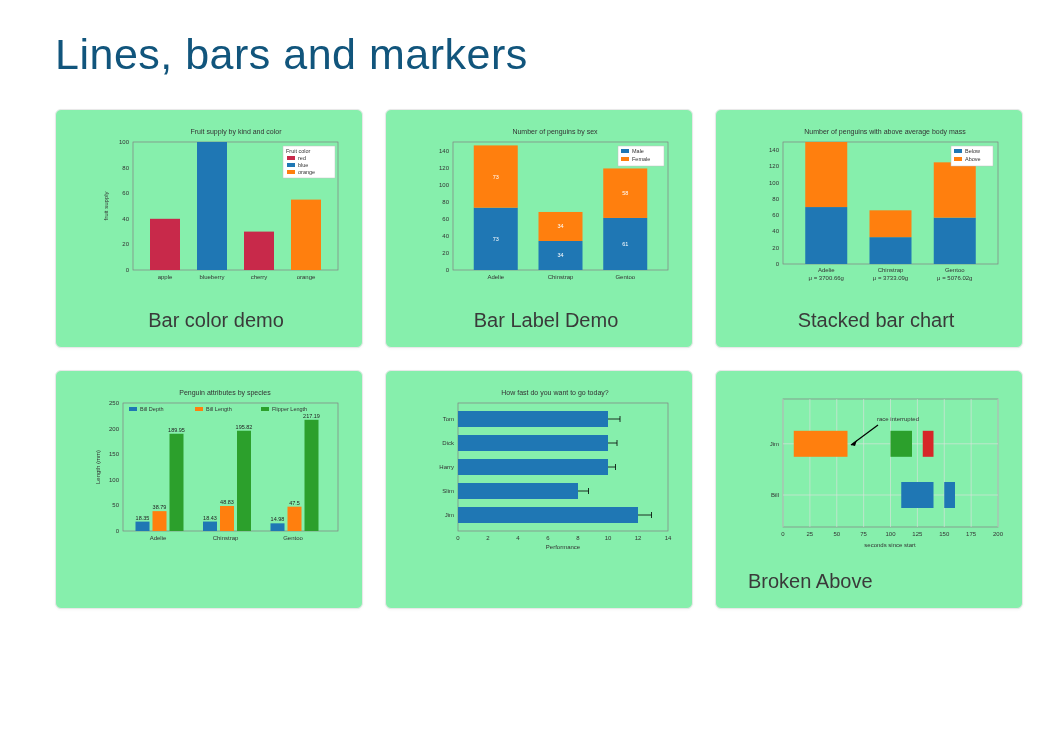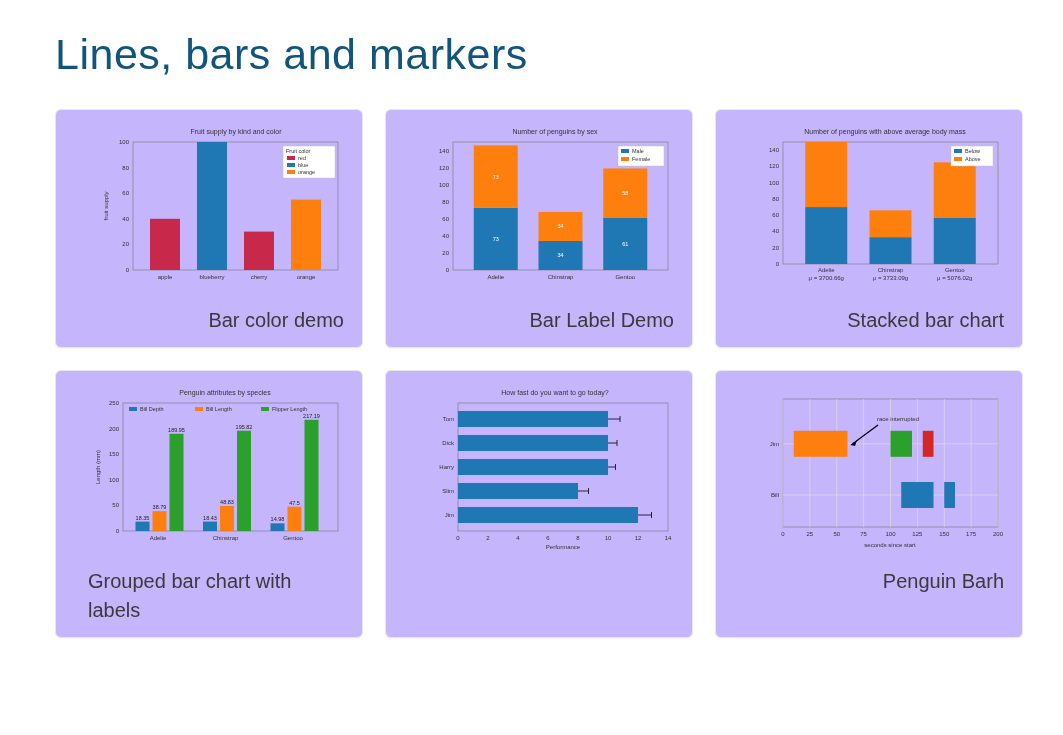--- a/index.html
+++ b/index.html
@@ -32,25 +32,24 @@
   }
   .cards {
     display: grid;
     grid-template-columns: repeat(3, 308px);
     gap: 22px 22px;
   }
   .card {
     border: 1px solid var(--card-border);
     border-radius: 6px;
     padding: 14px 18px 12px 32px;
-    background: #c4b5fd;
+    background: #86efac;
     box-shadow: 0 1px 3px rgba(0,0,0,0.04);
     display: flex;
     flex-direction: column;
-    align-items: flex-end;
   }
   .card svg { display:block; margin: 0 auto; }
   .caption {
     font-size: 20px;
     color: #3a3a3a;
     text-align: center;
     margin-top: 12px;
     line-height: 1.45;
   }
   
@@ -250,21 +249,20 @@
             <rect x="6" y="4" width="8" height="4" fill="#1f77b4"></rect>
             <text class="legtxt" x="17" y="8">Bill Depth</text>
             <rect x="72" y="4" width="8" height="4" fill="#ff7f0e"></rect>
             <text class="legtxt" x="83" y="8">Bill Length</text>
             <rect x="138" y="4" width="8" height="4" fill="#2ca02c"></rect>
             <text class="legtxt" x="149" y="8">Flipper Length</text>
           </g>
       </g>
       <text class="axlabel" transform="rotate(-90)" x="-82" y="12">Length (mm)</text>
     </svg>
-    <div class="caption">Grouped bar chart with labels</div>
   </div>
 
   <div class="card row2">
     <svg viewBox="0 0 260 170" width="260" height="170">
       <text class="axtitle" x="137" y="10">How fast do you want to go today?</text>
       <g transform="translate(40,18)">
         <rect class="axbox" x="0" y="0" width="210" height="128"></rect>
         <g id="c4-yt">
             <text class="ticklbl" x="-4" y="18" text-anchor="end">Tom</text>
             <text class="ticklbl" x="-4" y="42" text-anchor="end">Dick</text>
@@ -344,16 +342,16 @@
             <text class="ticklbl" x="188.125" y="137" text-anchor="middle">175</text>
             <text class="ticklbl" x="215" y="137" text-anchor="middle">200</text>
           </g>
 
         <text id="c5-ann" class="ticklbl" x="115" y="22" text-anchor="middle">race interrupted</text>
         <path d="M95 26 L68 46" stroke="#000" stroke-width="1.2" fill="none"></path>
         <path d="M68 46 L74 41 L72 47 Z" fill="#000"></path>
       </g>
       <text class="axlabel" x="142" y="162">seconds since start</text>
     </svg>
-    <div class="caption">Penguin Barh</div>
+    <div class="caption">Broken Above</div>
   </div>
 
 </div>
 
 </body></html>

